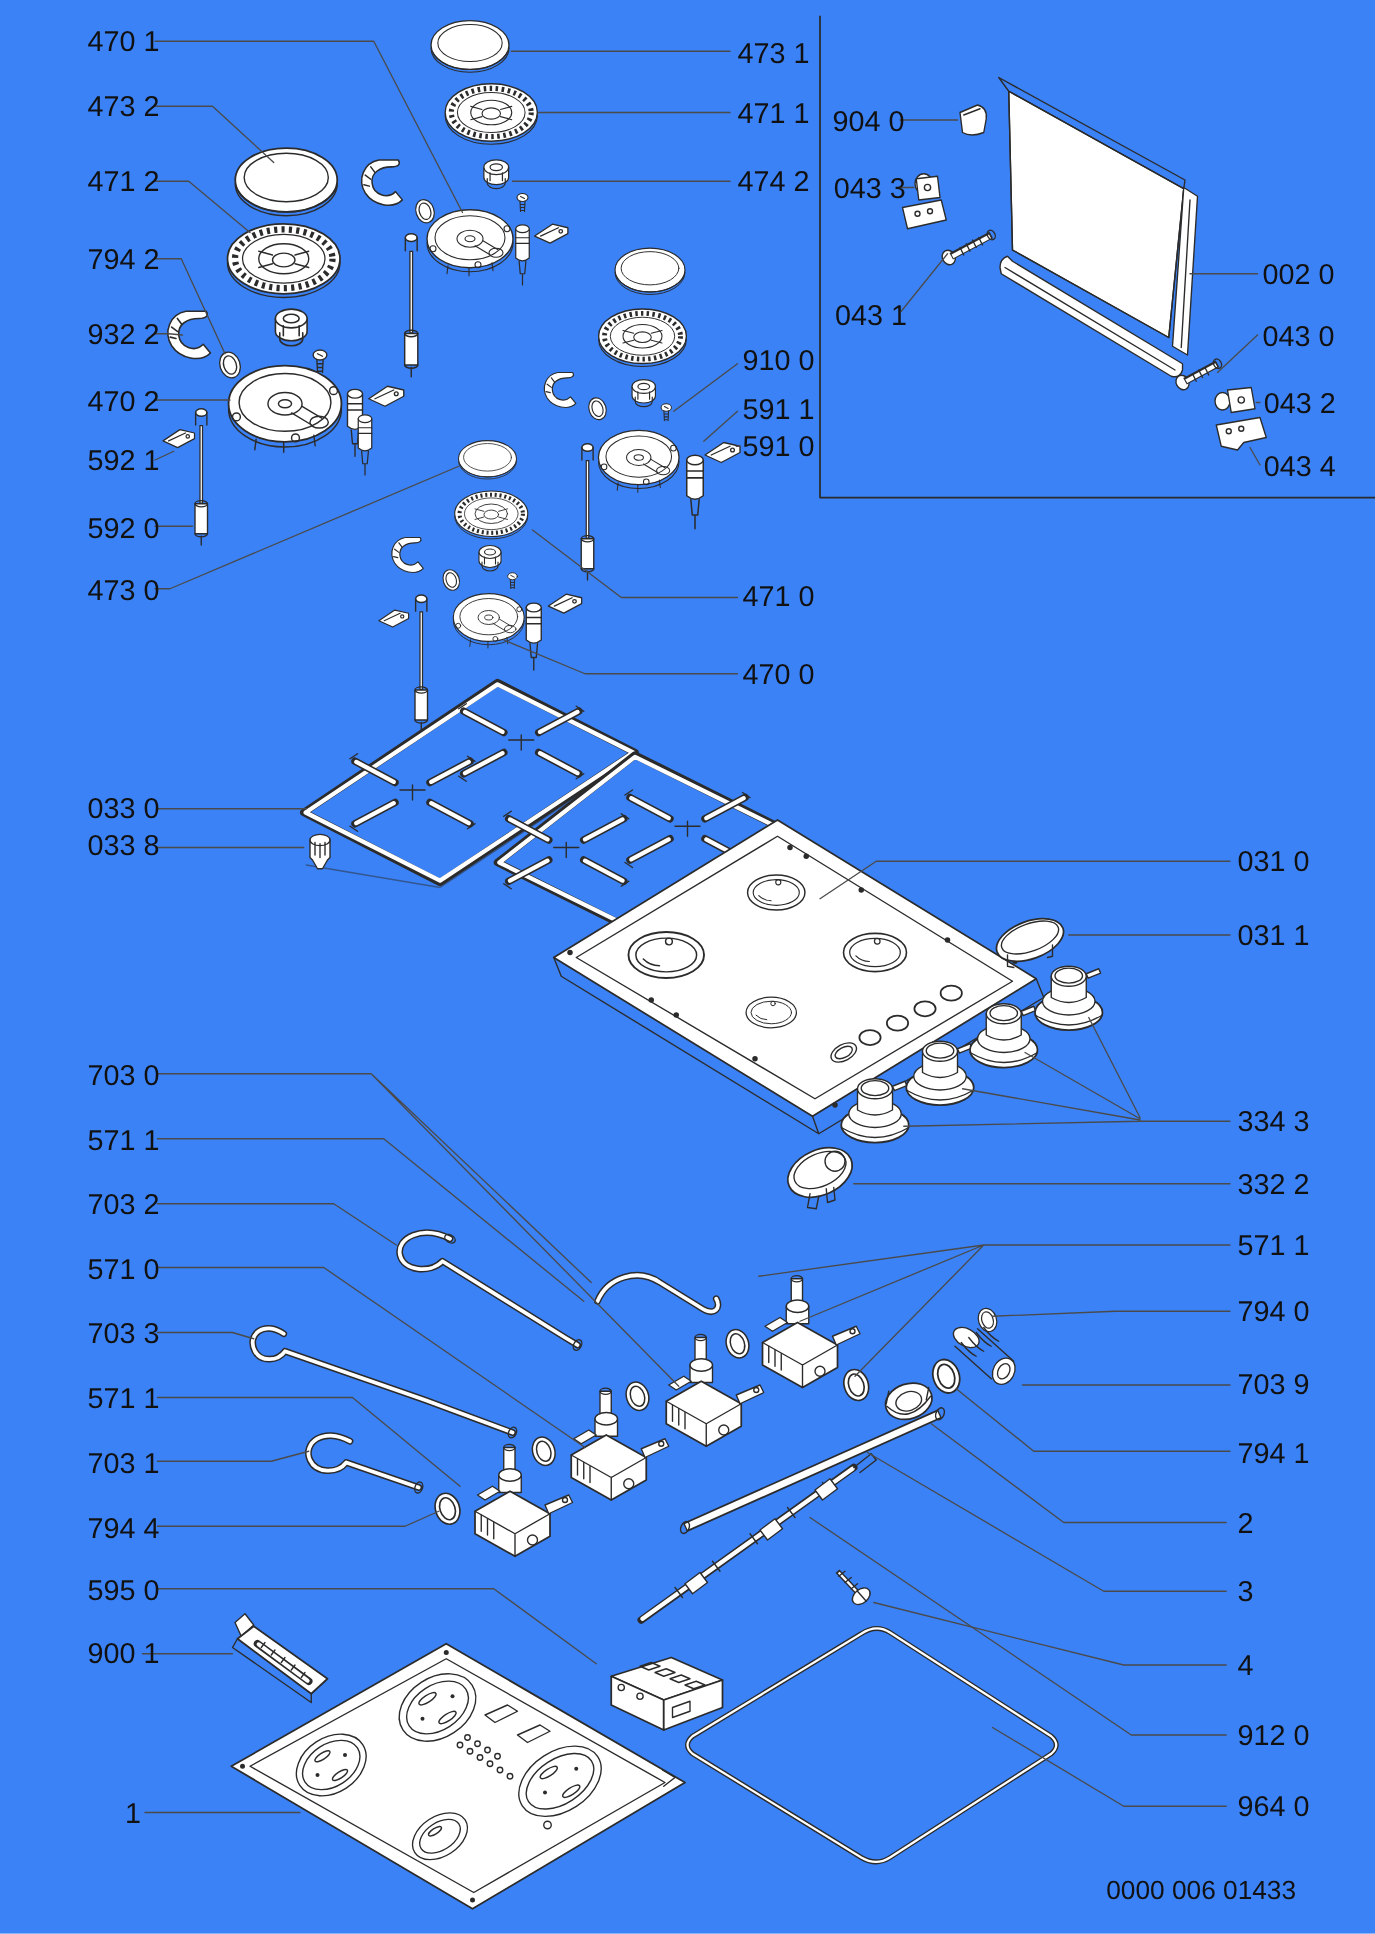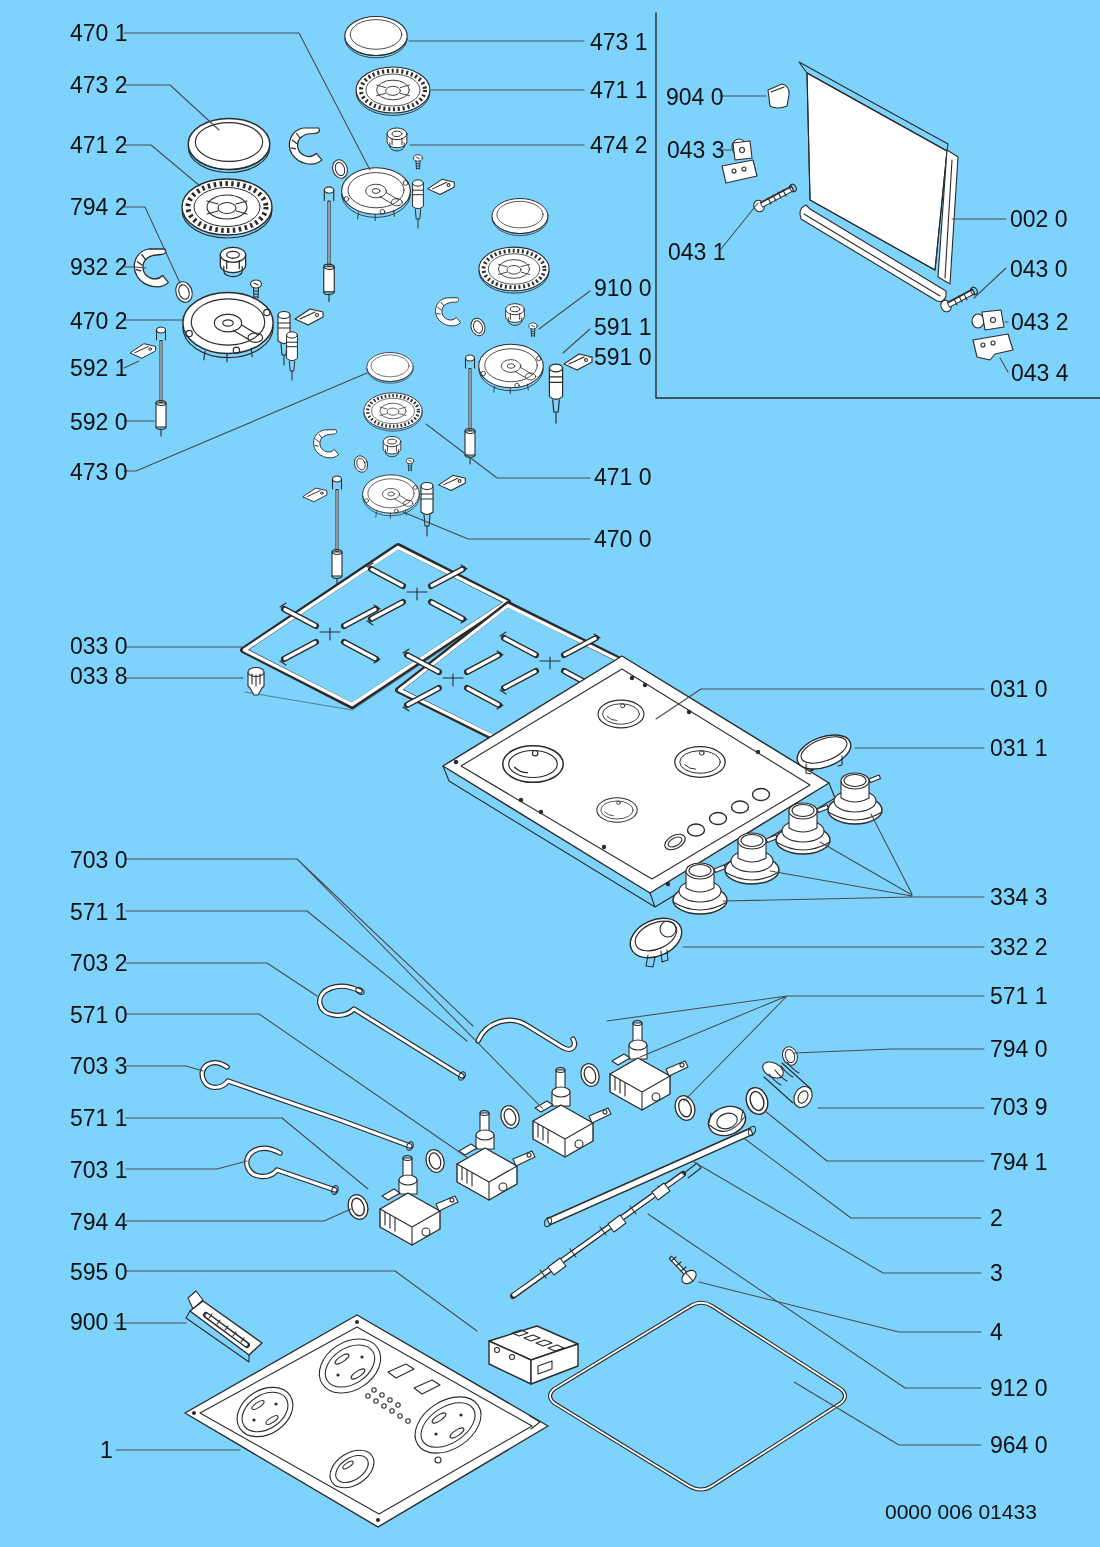--- a/index.html
+++ b/index.html
@@ -1,16 +1,16 @@
 <!DOCTYPE html>
 <html><head>
 <meta charset="utf-8">
 <style>
   html,body{margin:0;padding:0;background:#fff;}
-  #page{position:relative;width:1100px;height:1547px;background:#7dd3fc;overflow:hidden;}
+  #page{position:relative;width:1100px;height:1547px;background:#3b82f6;overflow:hidden;}
   svg{display:block;}
   .ln{fill:none;stroke:#2b2b2b;stroke-width:1.1;stroke-linecap:round;stroke-linejoin:round;}
   .ln2{fill:none;stroke:#2b2b2b;stroke-width:1.4;stroke-linecap:round;stroke-linejoin:round;}
   .wf{fill:#fff;}
   .ld{fill:none;stroke:#4a4a4a;stroke-width:1.05;stroke-linecap:round;stroke-linejoin:round;}
   .bar{fill:none;stroke:#2b2b2b;stroke-width:6;stroke-linecap:round;stroke-linejoin:round;}
   .barin{fill:none;stroke:#fff;stroke-width:3.4;stroke-linecap:round;stroke-linejoin:round;}
   .tube{fill:none;stroke:#2b2b2b;stroke-width:5.4;stroke-linecap:round;stroke-linejoin:round;}
   .tubein{fill:none;stroke:#fff;stroke-width:3;stroke-linecap:round;stroke-linejoin:round;}
   .dot{fill:#2b2b2b;stroke:none;}

